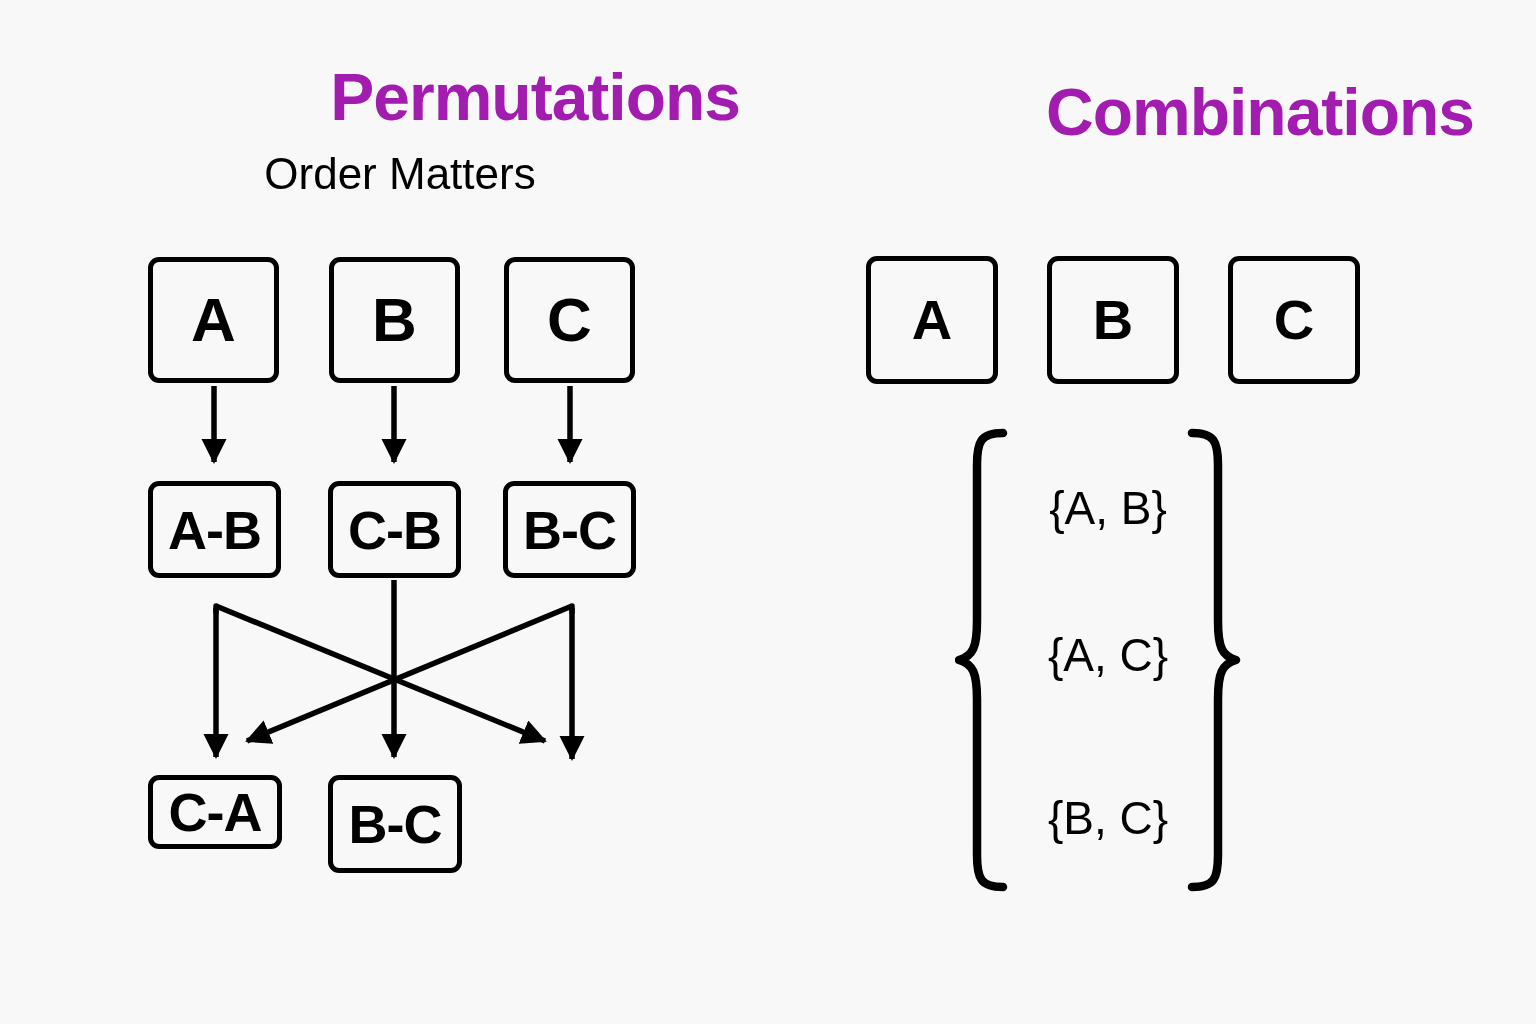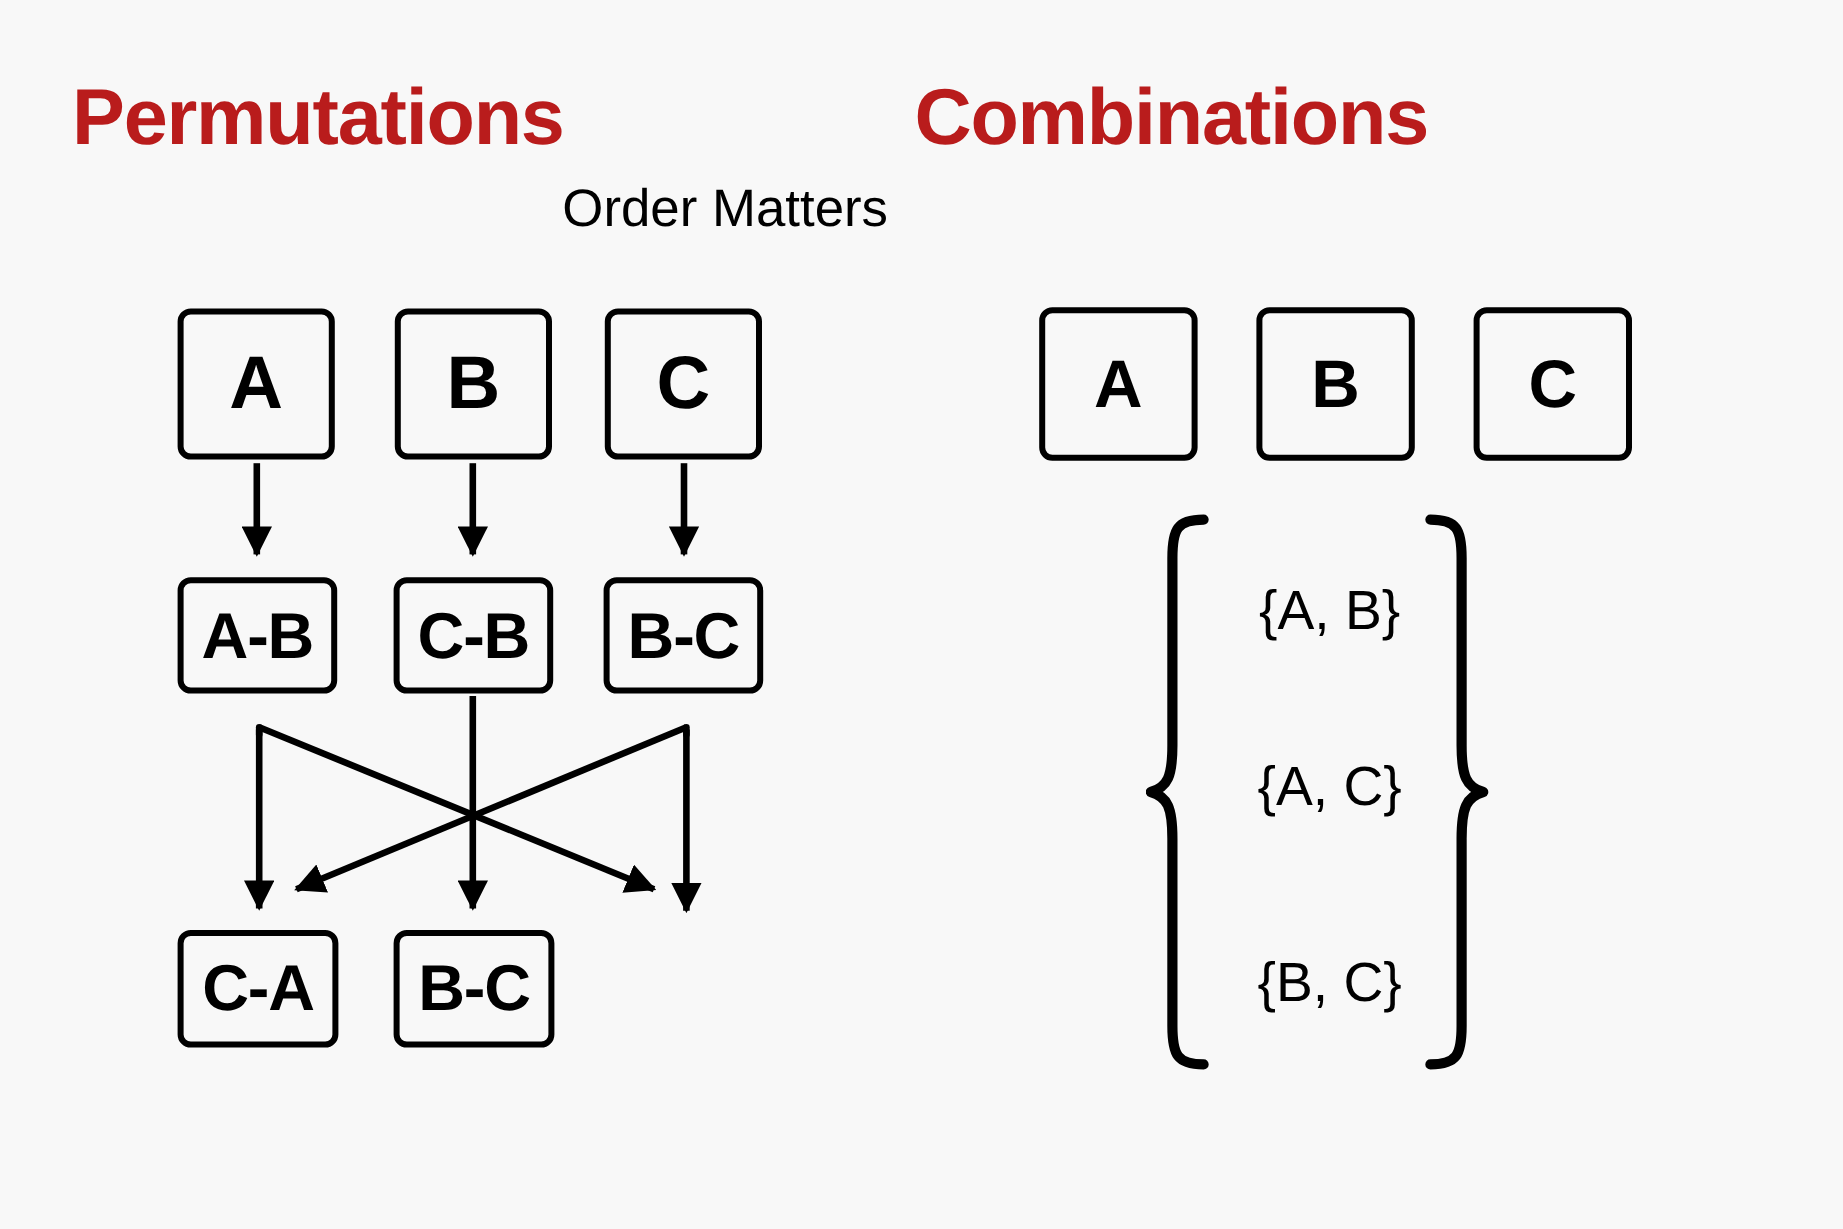--- a/index.html
+++ b/index.html
@@ -18,31 +18,31 @@
   #canvas {
     position: relative;
     width: 1536px;
     height: 1024px;
     background: #f8f8f8;
   }
 
   
   .panel-title {
     position: absolute;
-    text-align: left;
+    text-align: right;
     font-weight: bold;
     font-size: 66px;
     line-height: 1;
     letter-spacing: -1px;
     white-space: nowrap;
-    color: #b91c1c;
+    color: #a21caf;
   }
   .panel-subtitle {
     position: absolute;
-    text-align: right;
+    text-align: center;
     font-weight: normal;
     font-size: 44px;
     line-height: 1;
     white-space: nowrap;
     color: #000;
   }
 
   
   .node {
     position: absolute;
@@ -95,21 +95,21 @@
   <div class="panel-subtitle" style="left:60px; top:152px; width:680px;">Order Matters</div>
 
   <div class="node letter-lg" style="left:148px; top:257px; width:131px; height:126px;">A</div>
   <div class="node letter-lg" style="left:329px; top:257px; width:131px; height:126px;">B</div>
   <div class="node letter-lg" style="left:504px; top:257px; width:131px; height:126px;">C</div>
 
   <div class="node pair-lg" style="left:148px; top:481px; width:133px; height:97px;">A-B</div>
   <div class="node pair-lg" style="left:328px; top:481px; width:133px; height:97px;">C-B</div>
   <div class="node pair-lg" style="left:503px; top:481px; width:133px; height:97px;">B-C</div>
 
-  <div class="node pair-lg" style="left:148px; top:775px; width:134px; height:98px;">C-A</div>
+  <div class="node pair-lg" style="left:148px; top:775px; width:134px; height:74px;">C-A</div>
   <div class="node pair-lg" style="left:328px; top:775px; width:134px; height:98px;">B-C</div>
 
   <svg id="arrows" viewBox="0 0 1536 1024">
     <defs>
       <marker id="head" viewBox="0 0 10 10" refX="9.2" refY="5" markerWidth="4.6" markerHeight="4.6" orient="auto-start-reverse">
         <path d="M 0 0 L 10 5 L 0 10 z" fill="#000"></path>
       </marker>
     </defs>
 
     <g stroke="#000" stroke-width="5.5" fill="none" marker-end="url(#head)">
@@ -125,21 +125,21 @@
       <line x1="216" y1="606" x2="545" y2="741"></line>
       <line x1="572" y1="606" x2="247" y2="741"></line>
     </g>
 
     <g stroke="#000" stroke-width="5.5" fill="none" stroke-linecap="round">
       <line x1="216" y1="606" x2="216" y2="612"></line>
       <line x1="572" y1="606" x2="572" y2="612"></line>
     </g>
   </svg>
 
-  <div class="panel-title" style="left:762px; top:64px; width:712px;">Combinations</div>
+  <div class="panel-title" style="left:762px; top:79px; width:712px;">Combinations</div>
 
 
   <div class="node letter-sm" style="left:866px; top:256px; width:132px; height:128px;">A</div>
   <div class="node letter-sm" style="left:1047px; top:256px; width:132px; height:128px;">B</div>
   <div class="node letter-sm" style="left:1228px; top:256px; width:132px; height:128px;">C</div>
 
   <svg class="brace" style="left:955px; top:425px;" width="300" height="470" viewBox="0 0 300 470">
 
     <path d="M 48 8
              C 26 8, 22 16, 22 40

